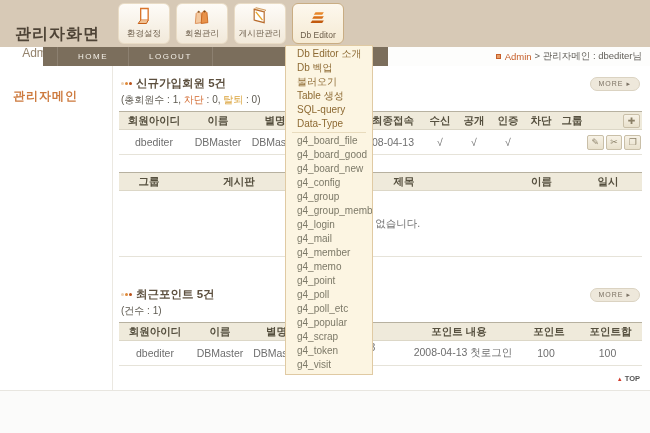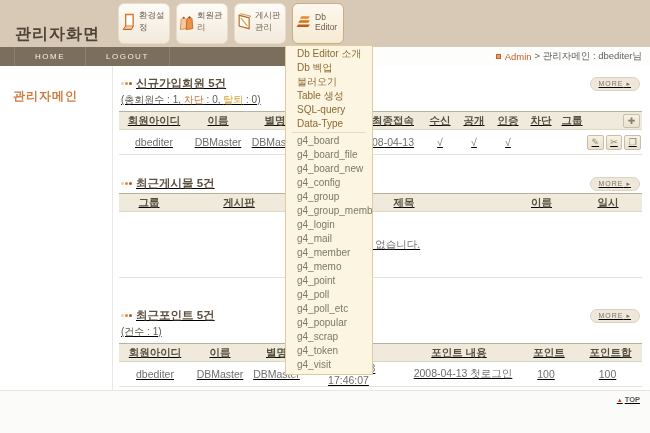--- a/index.html
+++ b/index.html
@@ -6,42 +6,42 @@
   body { font-family:"Liberation Sans","DejaVu Sans",sans-serif; background:#fff; }
   .page { position:relative; width:650px; height:433px; background:#fff; overflow:hidden; }
 
   
   .header { height:47px; background:#d7c9b6; display:flex; }
   .brand { width:115px; text-align:center; padding-top:24px; }
   .brand-title { font-size:16px; font-weight:bold; color:#4e4336; letter-spacing:1px; }
   .brand-sub { font-size:12px; color:#93826c; margin-top:1px; }
   .toolbar { display:flex; gap:6px; padding-top:3px; margin-left:3px; }
   .tb-btn { width:52px; height:41px; background:linear-gradient(#fefcf8,#f2e9da);
-            border:1px solid #e9dcc6; border-radius:6px; display:flex; 
+            border:1px solid #e9dcc6; border-radius:6px; display:flex; flex-direction:column;
             align-items:center; justify-content:flex-end; padding-bottom:3px; cursor:pointer; }
   .tb-btn.active { background:linear-gradient(#fdf8ee,#f5ead3); border-color:#cdb globalization; border-color:#ccb halbe; border-color:#c9ad83; }
   .tb-icon { height:24px; display:flex; align-items:center; justify-content:center; }
   .tb-label { font-size:8.5px; color:#6b5c49; }
 
   
-  .navrow { height:19px; display:flex; background:#fdfdfc; }
+  .navrow { height:19px; display:flex; background:#fdfdfc;margin-left:43px; }
   .nav-left { width:345px; background:#7b6e5c; display:flex; align-items:center; }
   .nav-item { color:#f4f0e8; font-size:8px; letter-spacing:1.5px; padding:0 20px; cursor:pointer;
               border-right:1px solid #8c8070; height:100%; display:flex; align-items:center; }
   .nav-item:first-child { border-left:1px solid #8c8070; margin-left:14px; }
   .breadcrumb { flex:1; display:flex; align-items:center; justify-content:flex-end;
                 padding-right:8px; font-size:9.5px; color:#63605a; }
   .bc-bullet { width:5px; height:5px; border:1px solid #c75f2a; background:#e8a06a; margin-right:4px; }
   .bc-admin { color:#c75f2a; margin-right:3px; cursor:pointer; }
 
   
   .bodyrow { display:flex; height:324px; }
   .sidebar { width:115px; border-right:1px solid #ebe8e1; padding:22px 0 0 13px; }
   .side-title { color:#cd7a3e; font-size:12px; font-weight:bold; letter-spacing:1px; }
-  .content { flex:1; padding:6px 8px 0 6px;text-decoration:underline; }
+  .content { flex:1; padding:6px 8px 0 6px; }
 
   .sec-head { display:flex; align-items:center; justify-content:space-between; margin:4px 2px 2px 2px; }
   .sec-title { display:flex; align-items:center; font-size:11.5px; font-weight:bold; color:#5c4f3e; }
   .dots { display:inline-flex; gap:1px; margin-right:4px; }
   .dots i { width:3px; height:3px; border-radius:50%; display:block; }
   .dots i:nth-child(1){ background:#ecd0b2; } .dots i:nth-child(2){ background:#e08a3a; } .dots i:nth-child(3){ background:#b8501a; }
   .more-btn { font-size:7px; color:#7b7163; background:#eee8db; border:1px solid #dbd3c2;
               border-radius:7px; padding:2px 8px; letter-spacing:1px; cursor:pointer; }
   .note { font-size:10px; color:#5e5a51; margin:2px 2px 4px 2px; }
   .c-ban { color:#d2692e; } .c-quit { color:#dba43d; }
@@ -210,31 +210,20 @@
               <button class="act-btn">✂</button>
               <button class="act-btn">❐</button>
             </span>
           </td>
         </tr>
       </tbody>
         </table>
 
       <div class="gap"></div>
 
-      <div class="sec-head">
-        <span class="sec-title">
-          <span class="dots">
-              <i></i>
-              <i></i>
-              <i></i>
-            </span>
-          <span>최근게시물 5건</span>
-        </span>
-        <span class="more-btn"><span>MORE</span> ▸</span>
-      </div>
       <table class="t">
         <colgroup>
             <col style="width:60px">
             <col style="width:120px">
             <col style="width:210px">
             <col style="width:65px">
             <col style="width:68px">
           </colgroup>
         <tbody>
             <tr>
@@ -306,22 +295,22 @@
   <div class="footer"></div>
 
   <div class="dropdown">
     <div class="dd-item dd-menu">Db Editor 소개</div>
     <div class="dd-item dd-menu">Db 벡업</div>
     <div class="dd-item dd-menu">불러오기</div>
     <div class="dd-item dd-menu">Table 생성</div>
     <div class="dd-item dd-menu">SQL-query</div>
     <div class="dd-item dd-menu">Data-Type</div>
     <div class="dd-sep"></div>
-    <div class="dd-item dd-table">g4_board</div>
     <div class="dd-item dd-table">g4_board_file</div>
+    <div class="dd-item dd-table">g4_board_good</div>
     <div class="dd-item dd-table">g4_board_new</div>
     <div class="dd-item dd-table">g4_config</div>
     <div class="dd-item dd-table">g4_group</div>
     <div class="dd-item dd-table">g4_group_member</div>
     <div class="dd-item dd-table">g4_login</div>
     <div class="dd-item dd-table">g4_mail</div>
     <div class="dd-item dd-table">g4_member</div>
     <div class="dd-item dd-table">g4_memo</div>
     <div class="dd-item dd-table">g4_point</div>
     <div class="dd-item dd-table">g4_poll</div>

